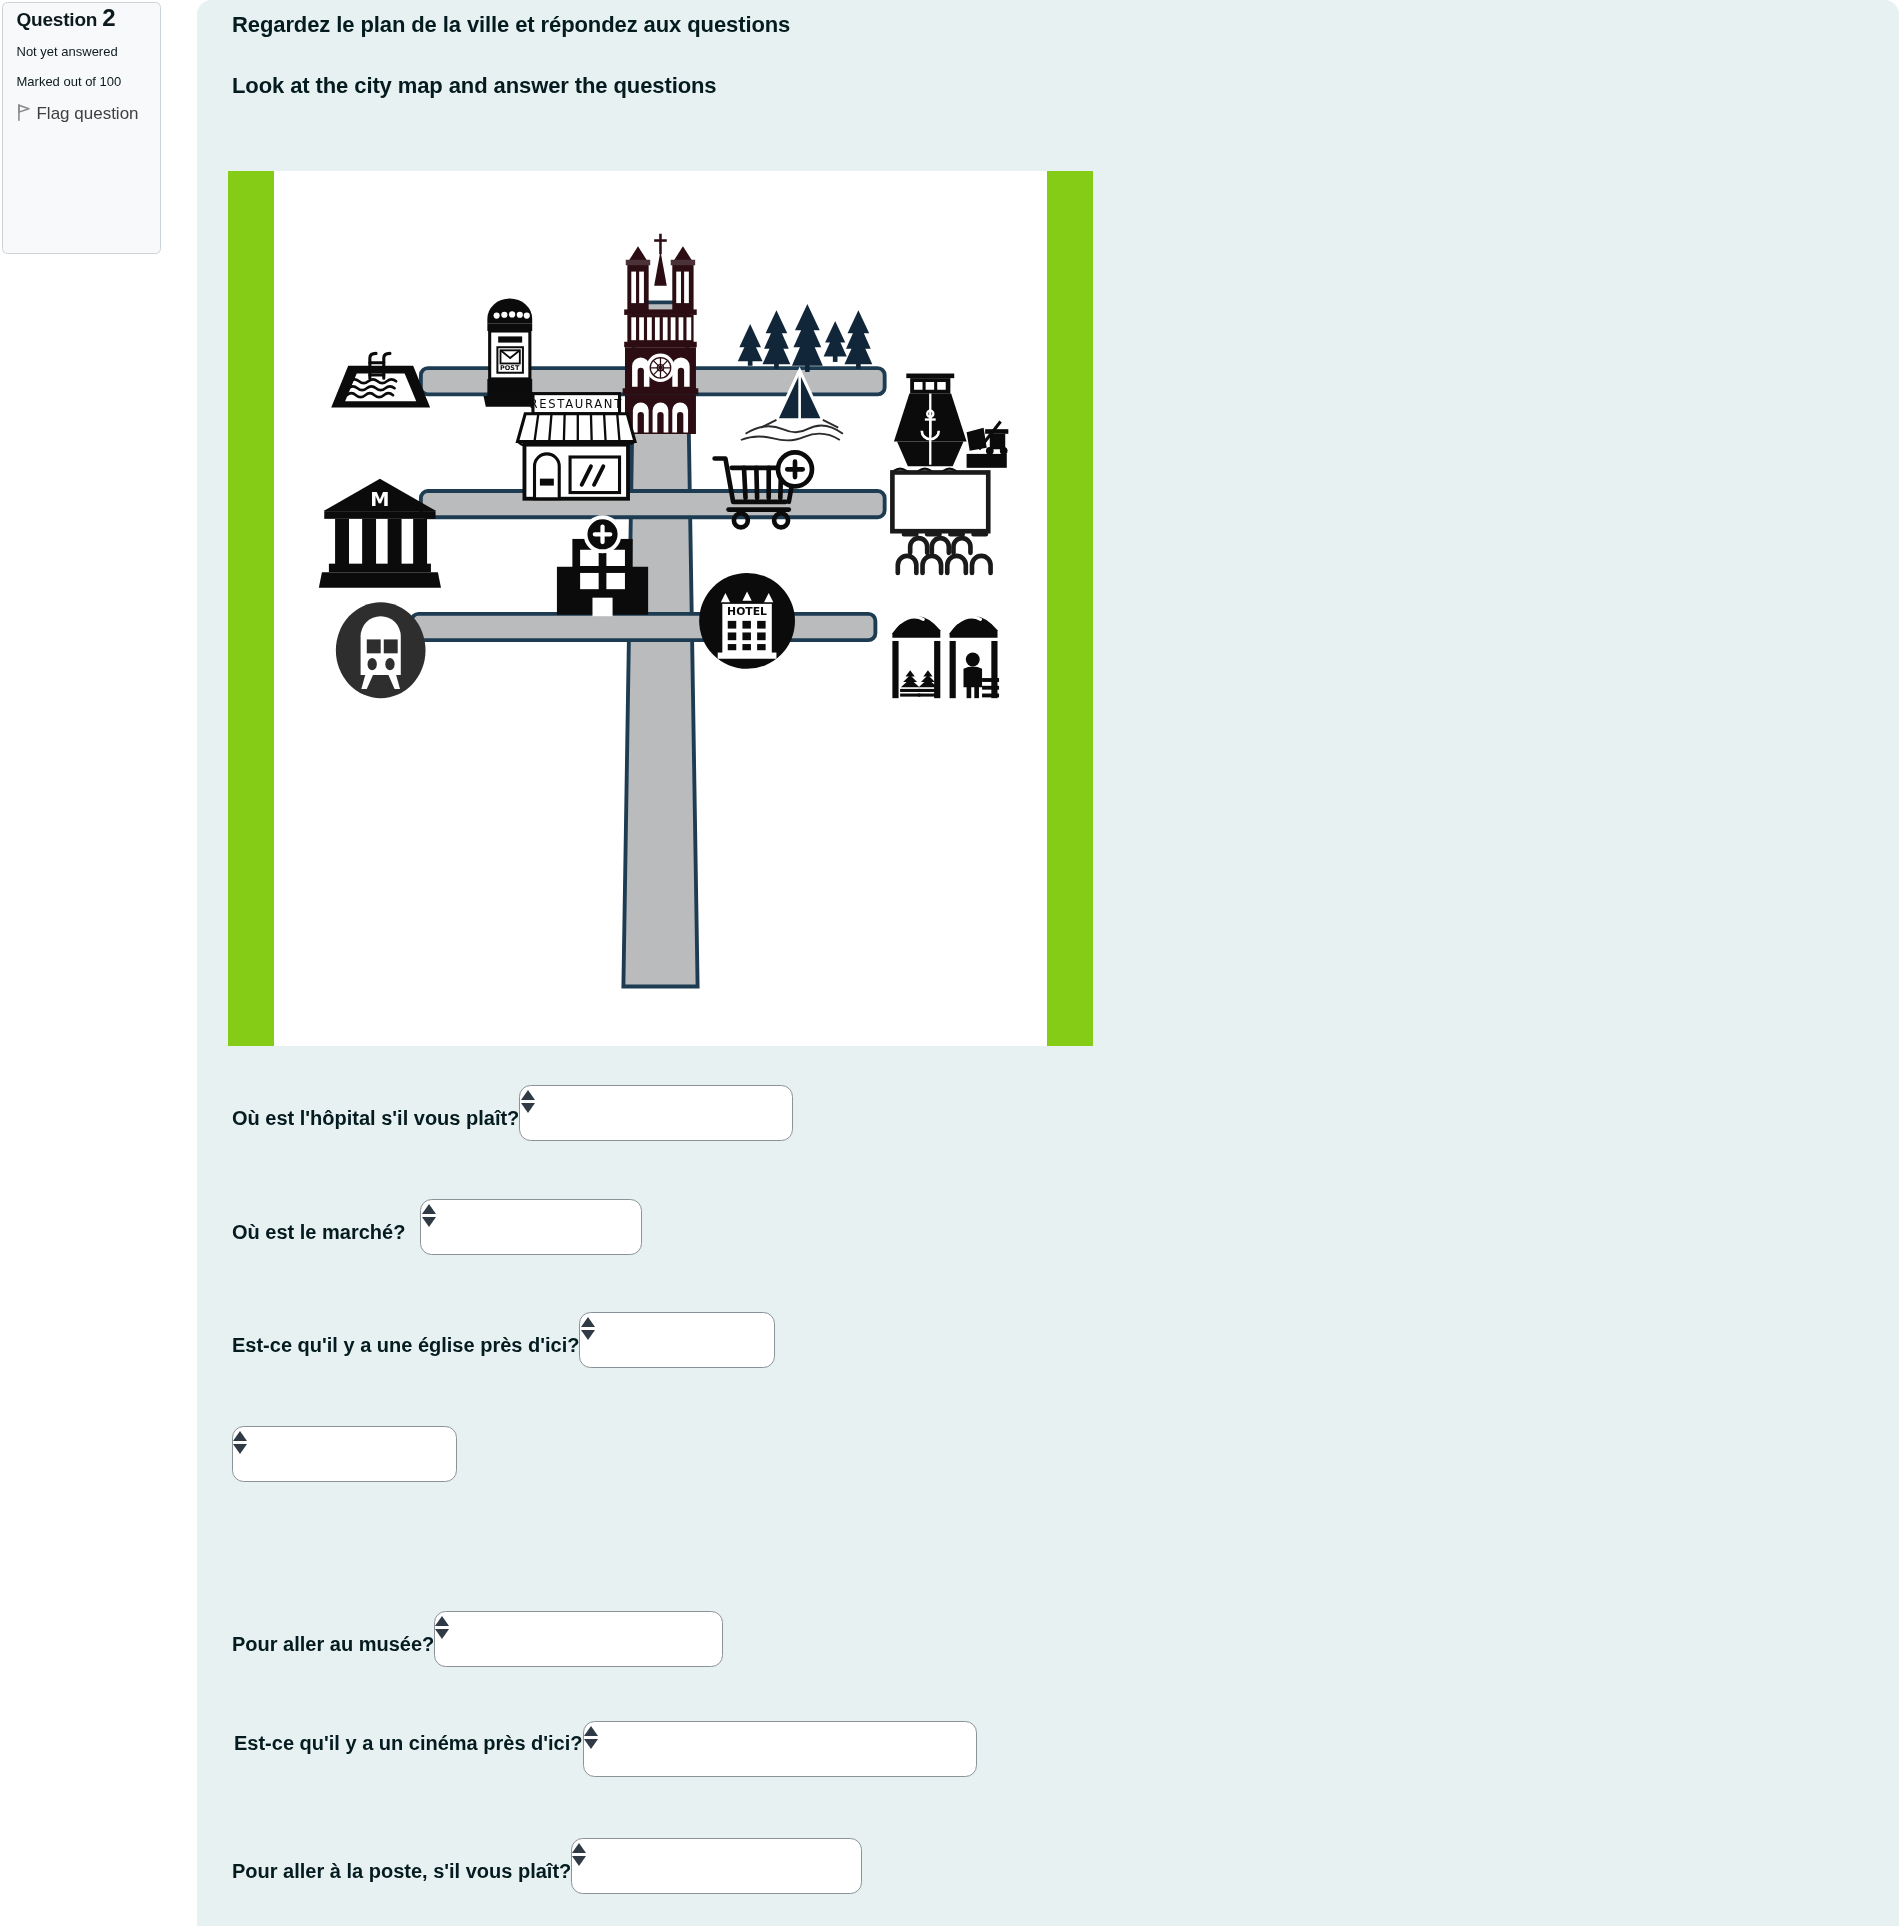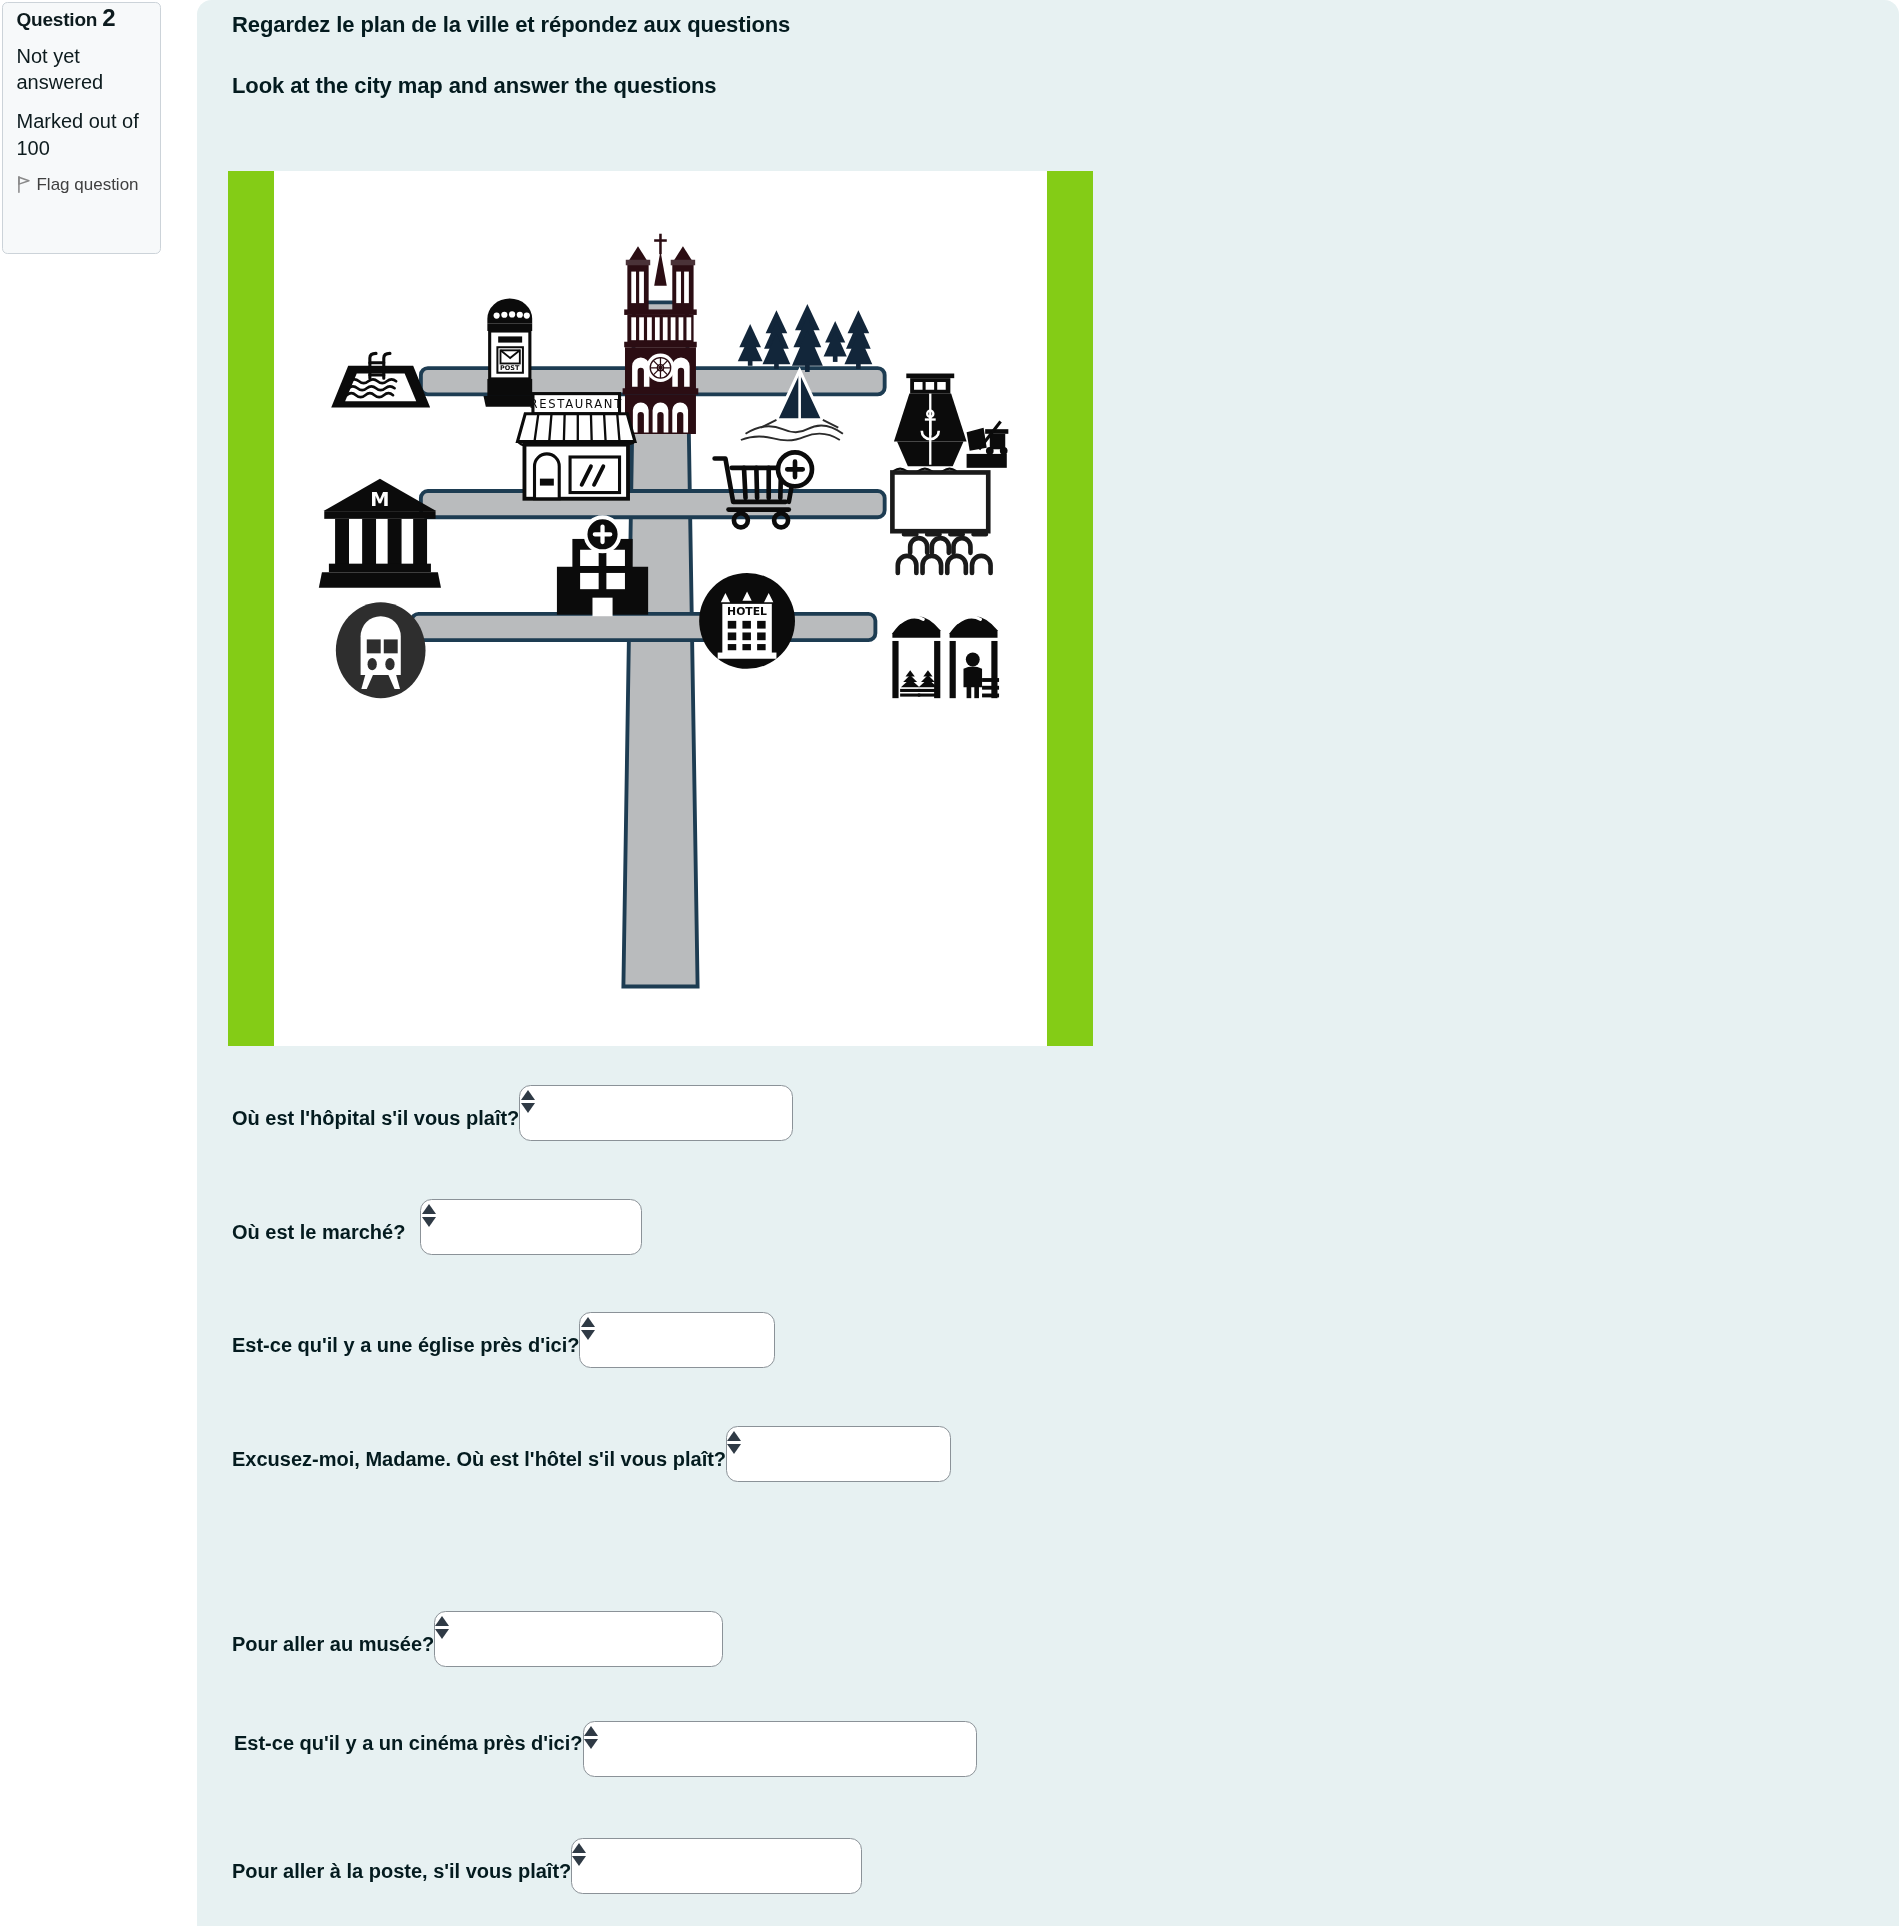--- a/index.html
+++ b/index.html
@@ -30,21 +30,21 @@
     font-size: 19px;
     font-weight: bold;
     color: #0d1b1e;
     letter-spacing: -0.2px;
     white-space: nowrap;
     margin-bottom: 13px;
     line-height: 1.05;
   }
   #qinfo .qtitle .qnum { font-size: 24px; font-weight: bold; }
   #qinfo .qline {
-    font-size: 20px;
+    font-size: 13px;
     color: #0d1b1e;
     line-height: 1.32;
     margin-bottom: 13px;
     font-weight: 400;
   }
   #qinfo .qflag {
     font-size: 17px;
     color: #404040;
     line-height: 1.32;
     font-weight: 400;
@@ -509,21 +509,20 @@
           <div class="qlabel">Est-ce qu'il y a une église près d'ici?</div>
           <div class="qselect-wrap">
             <div class="qselect" style="width: 196px;"></div>
             <div class="spin">
               <div class="up"></div>
               <div class="dn"></div>
             </div>
           </div>
         </div>
         <div class="qrow" style="top: 1420px; left: 35px;">
-          <div class="qlabel">Excusez-moi, Madame. Où est l'hôtel s'il vous plaît?</div>
           <div class="qselect-wrap">
             <div class="qselect" style="width: 225px;"></div>
             <div class="spin">
               <div class="up"></div>
               <div class="dn"></div>
             </div>
           </div>
         </div>
         <div class="qrow" style="top: 1605px; left: 35px;">
           <div class="qlabel">Pour aller au musée?</div>

